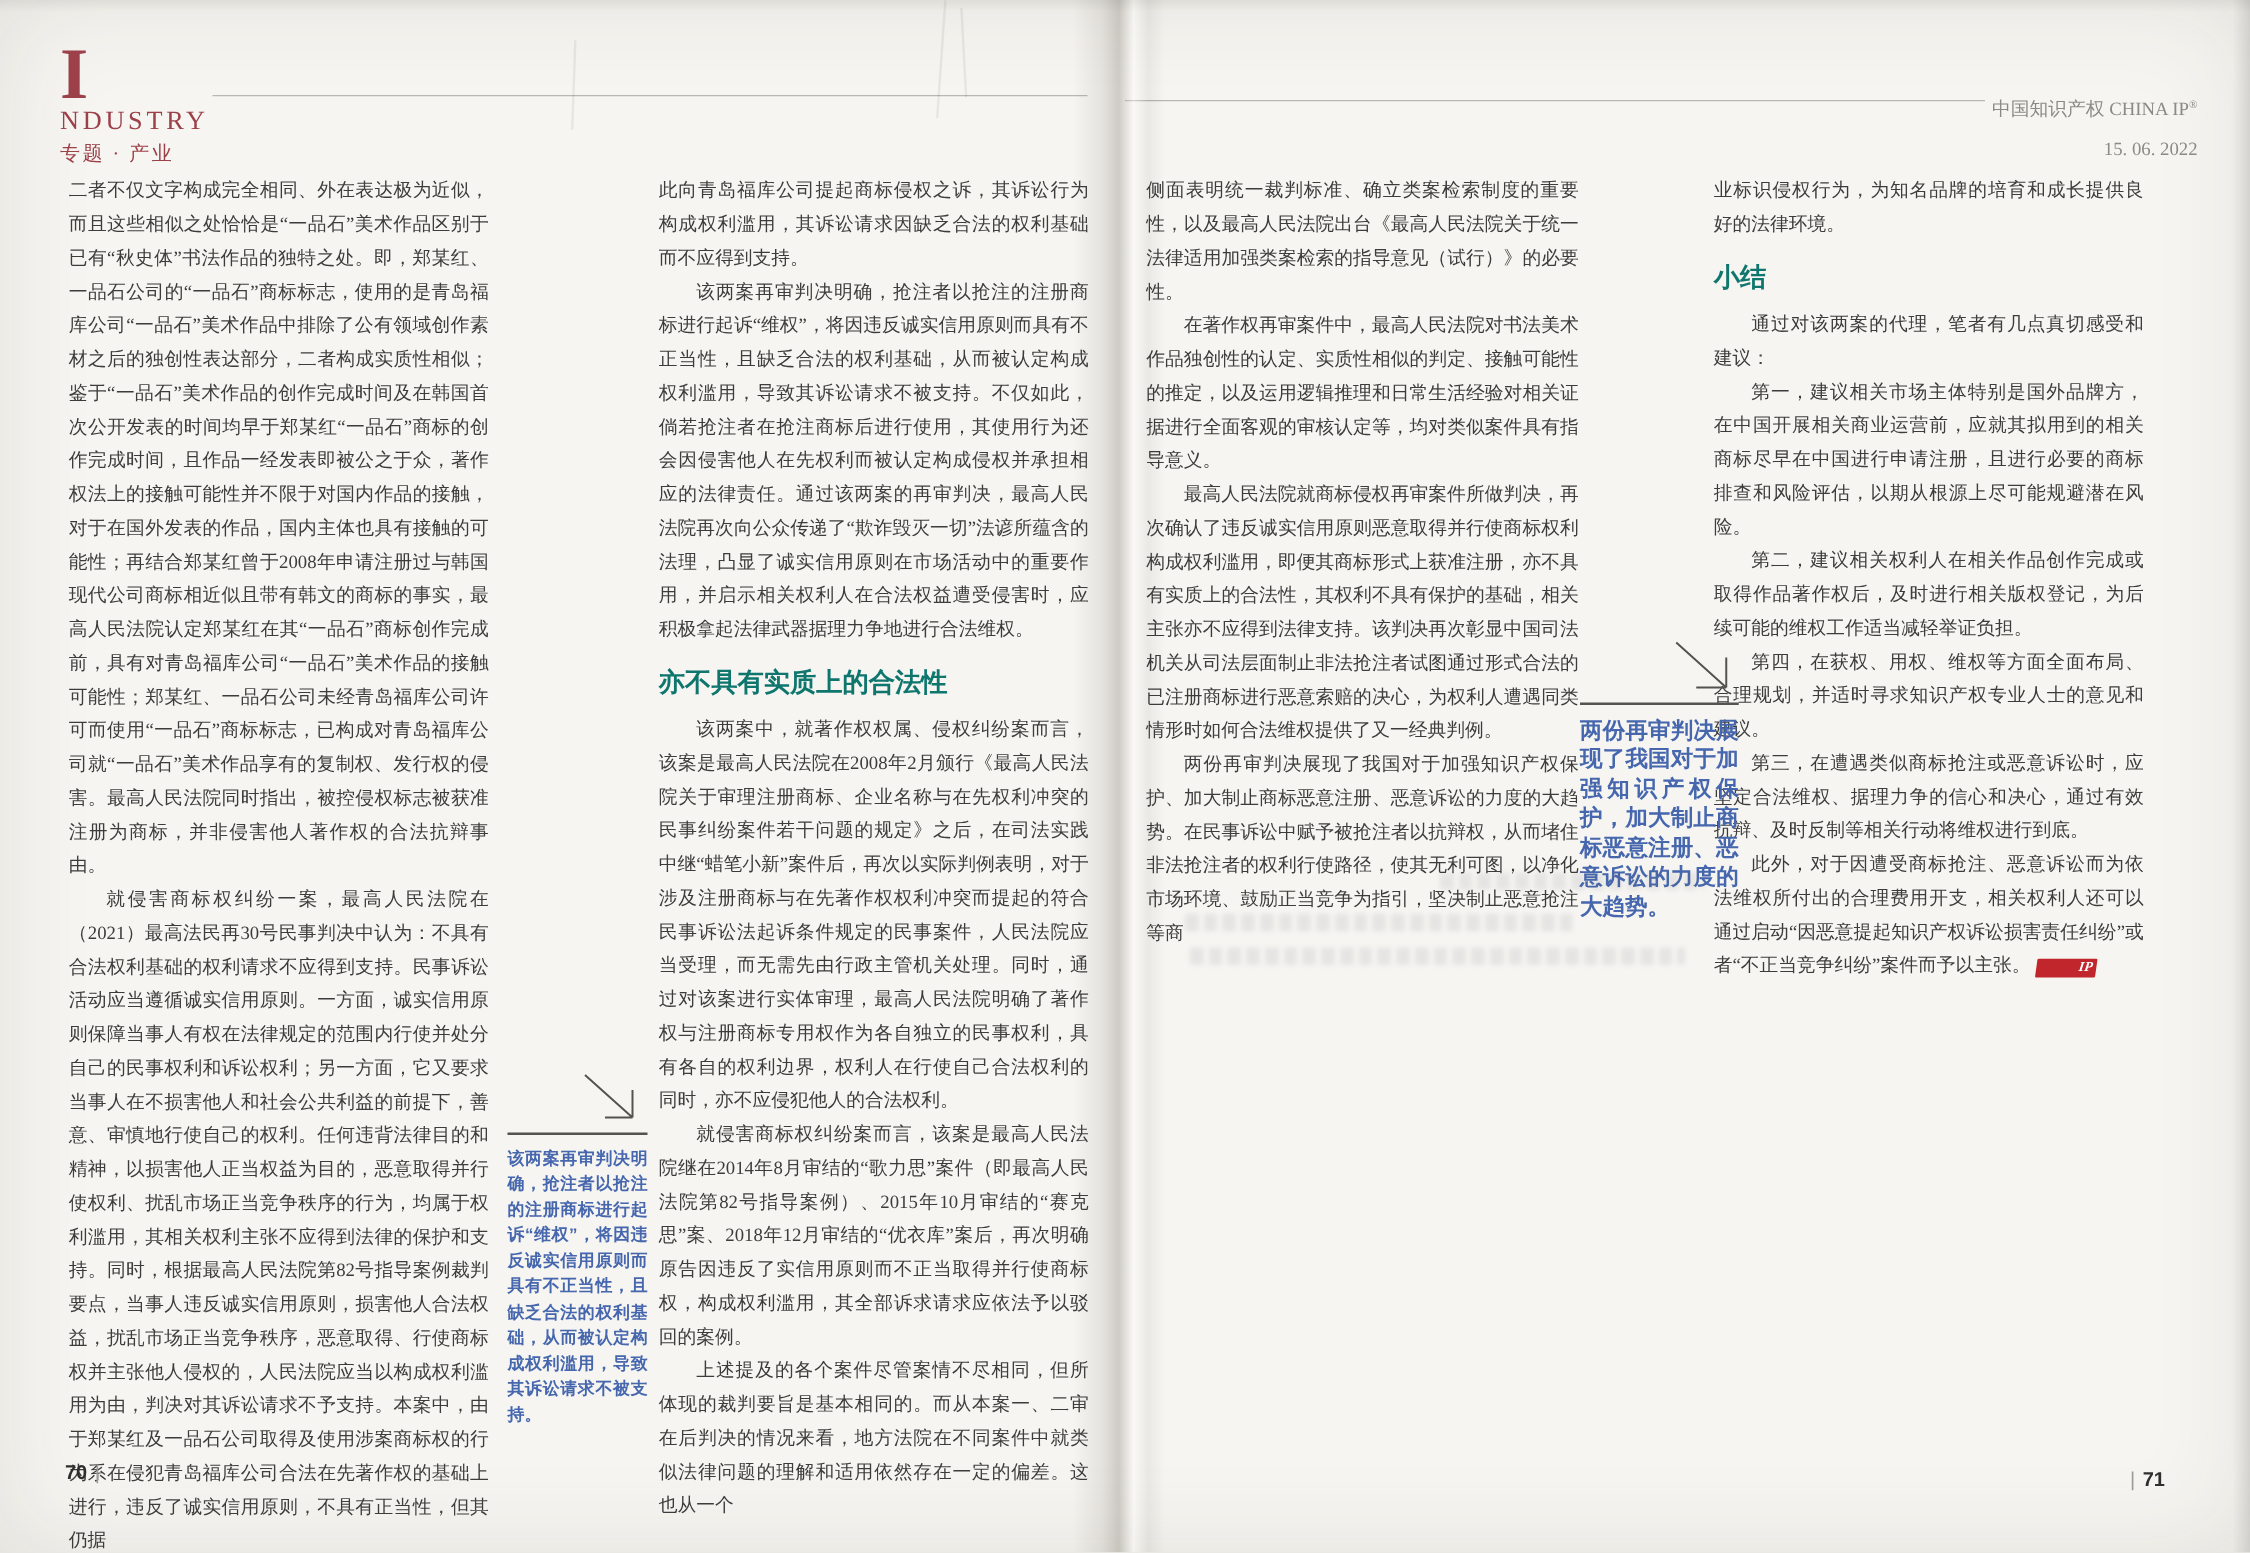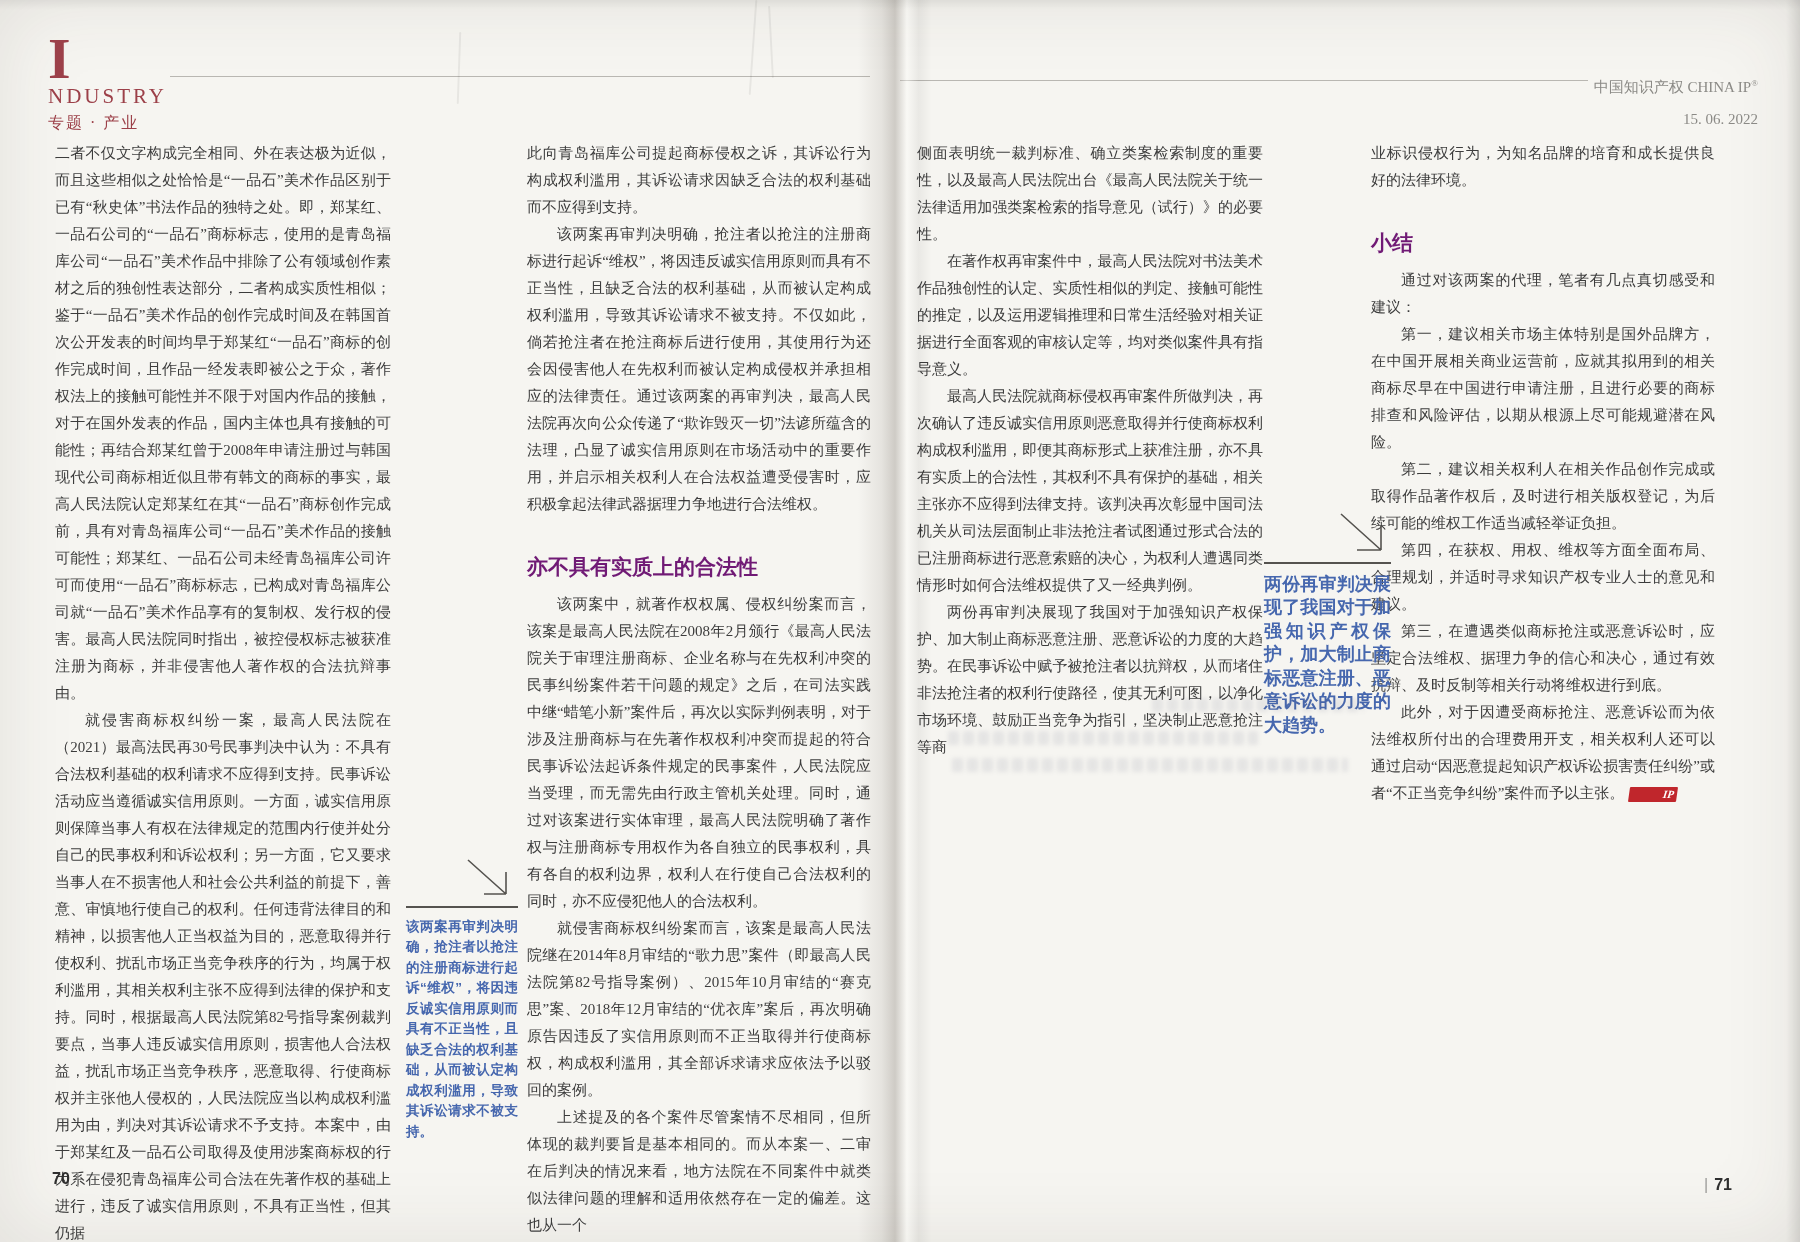--- a/index.html
+++ b/index.html
@@ -17,22 +17,22 @@
   .hdr-initial{float:left;font-size:58px;line-height:50px;font-weight:bold;font-family:"Liberation Serif",serif;margin-right:7px;}
   .hdr-industry{font-size:21px;letter-spacing:3px;font-family:"Liberation Serif",serif;padding-top:5px;}
   .hdr-sub{font-size:16px;letter-spacing:2px;margin-top:4px;}
   .rule{position:absolute;height:1px;background:#b9b7b2;}
   .hdr-right{position:absolute;right:42px;top:42px;text-align:right;color:#8b8a86;font-size:15px;line-height:32px;margin-top:25px;}
   .hdr-right sup{font-size:9px;}
   
   .col{position:absolute;color:#3c3c3c;font-size:15px;line-height:27px;text-align:justify;}
   .para{text-align:justify;}
   .para.indent{text-indent:2em;}
-  .heading{font-family:"Liberation Sans",sans-serif;font-weight:bold;font-size:21px;color:#701a75;
-           margin:35px 0 11px 0;text-align:left;}
+  .heading{font-family:"Liberation Sans",sans-serif;font-weight:bold;font-size:21px;color:#0f766e;
+           margin:15px 0 11px 0;text-align:left;}
   .c1{left:55px;top:140px;width:336px;}
   .c2{left:527px;top:140px;width:344px;}
   .c3{left:917px;top:140px;width:346px;}
   .c4{left:1371px;top:140px;width:344px;}
   
   .quote{position:absolute;font-family:"Liberation Sans",sans-serif;font-weight:bold;color:#4667ae;text-align:justify;}
   .quote-left{left:406px;top:858px;width:112px;font-size:13.5px;line-height:20.5px;}
   .quote-right{left:1264px;top:512px;width:127px;font-size:18px;line-height:23.5px;}
   .qarrow{display:block;margin-left:auto;margin-right:2px;}
   .qrule{height:1.5px;background:#55534f;margin:6px 0 9px 0;}

